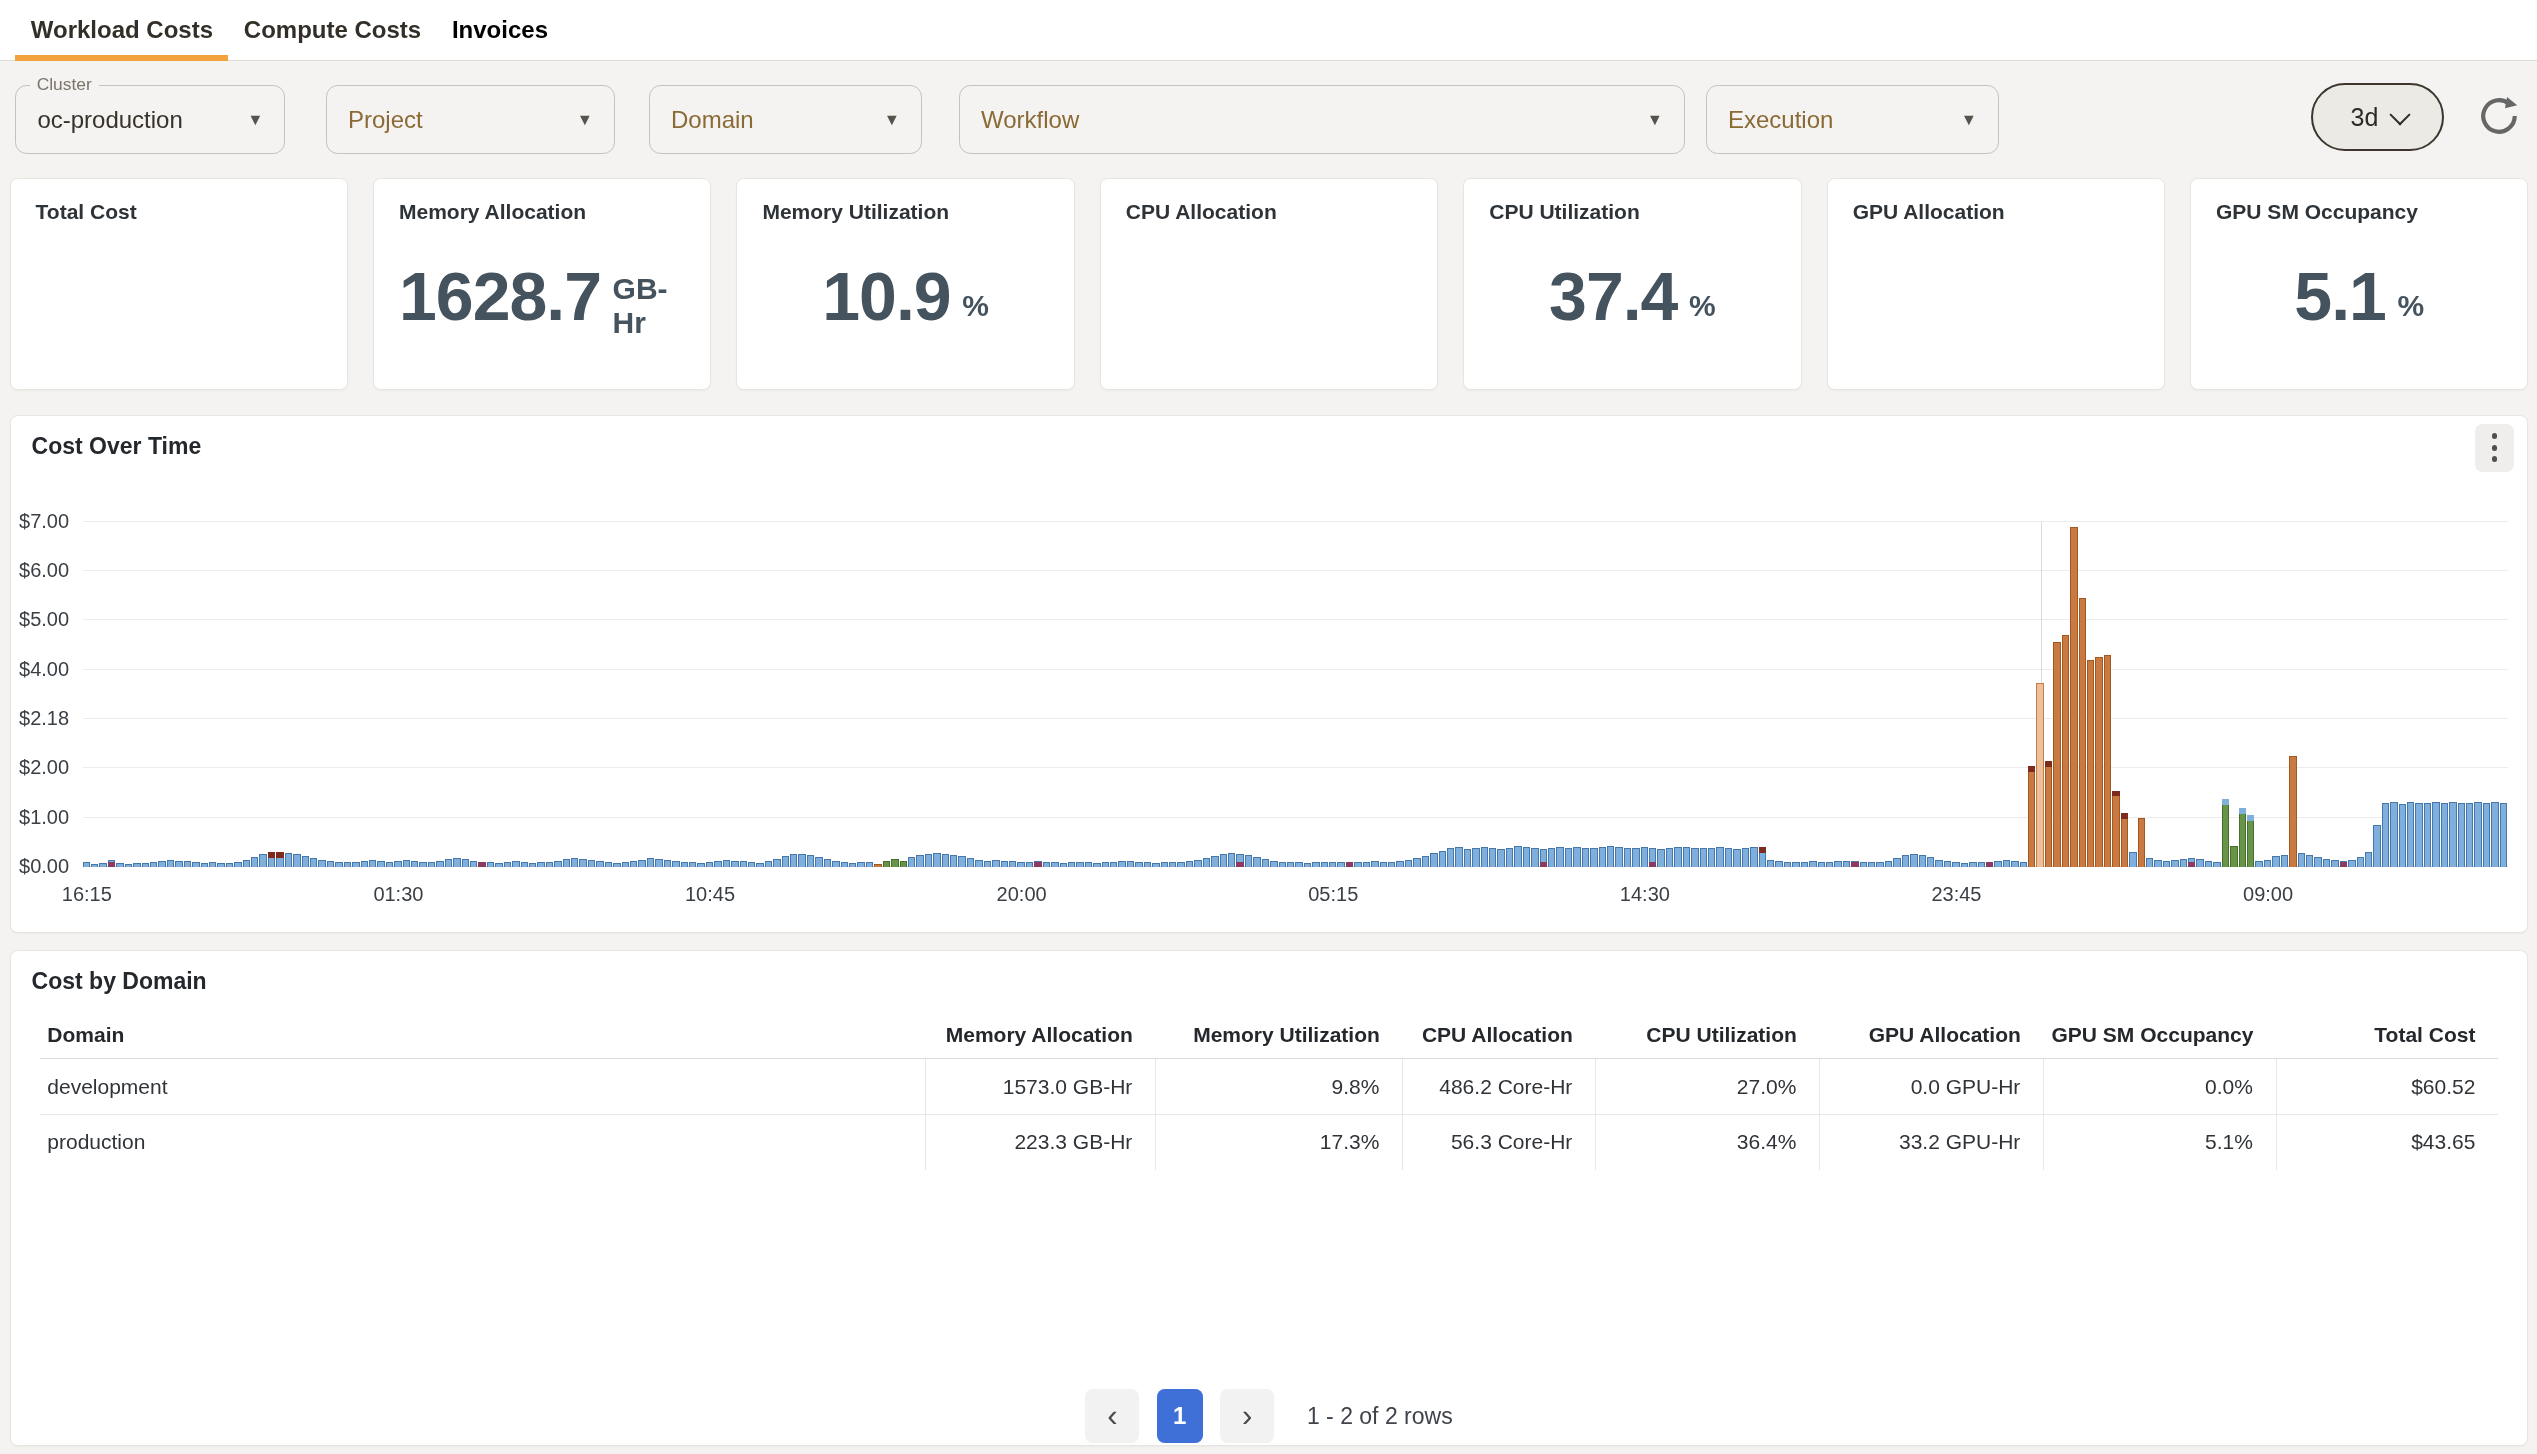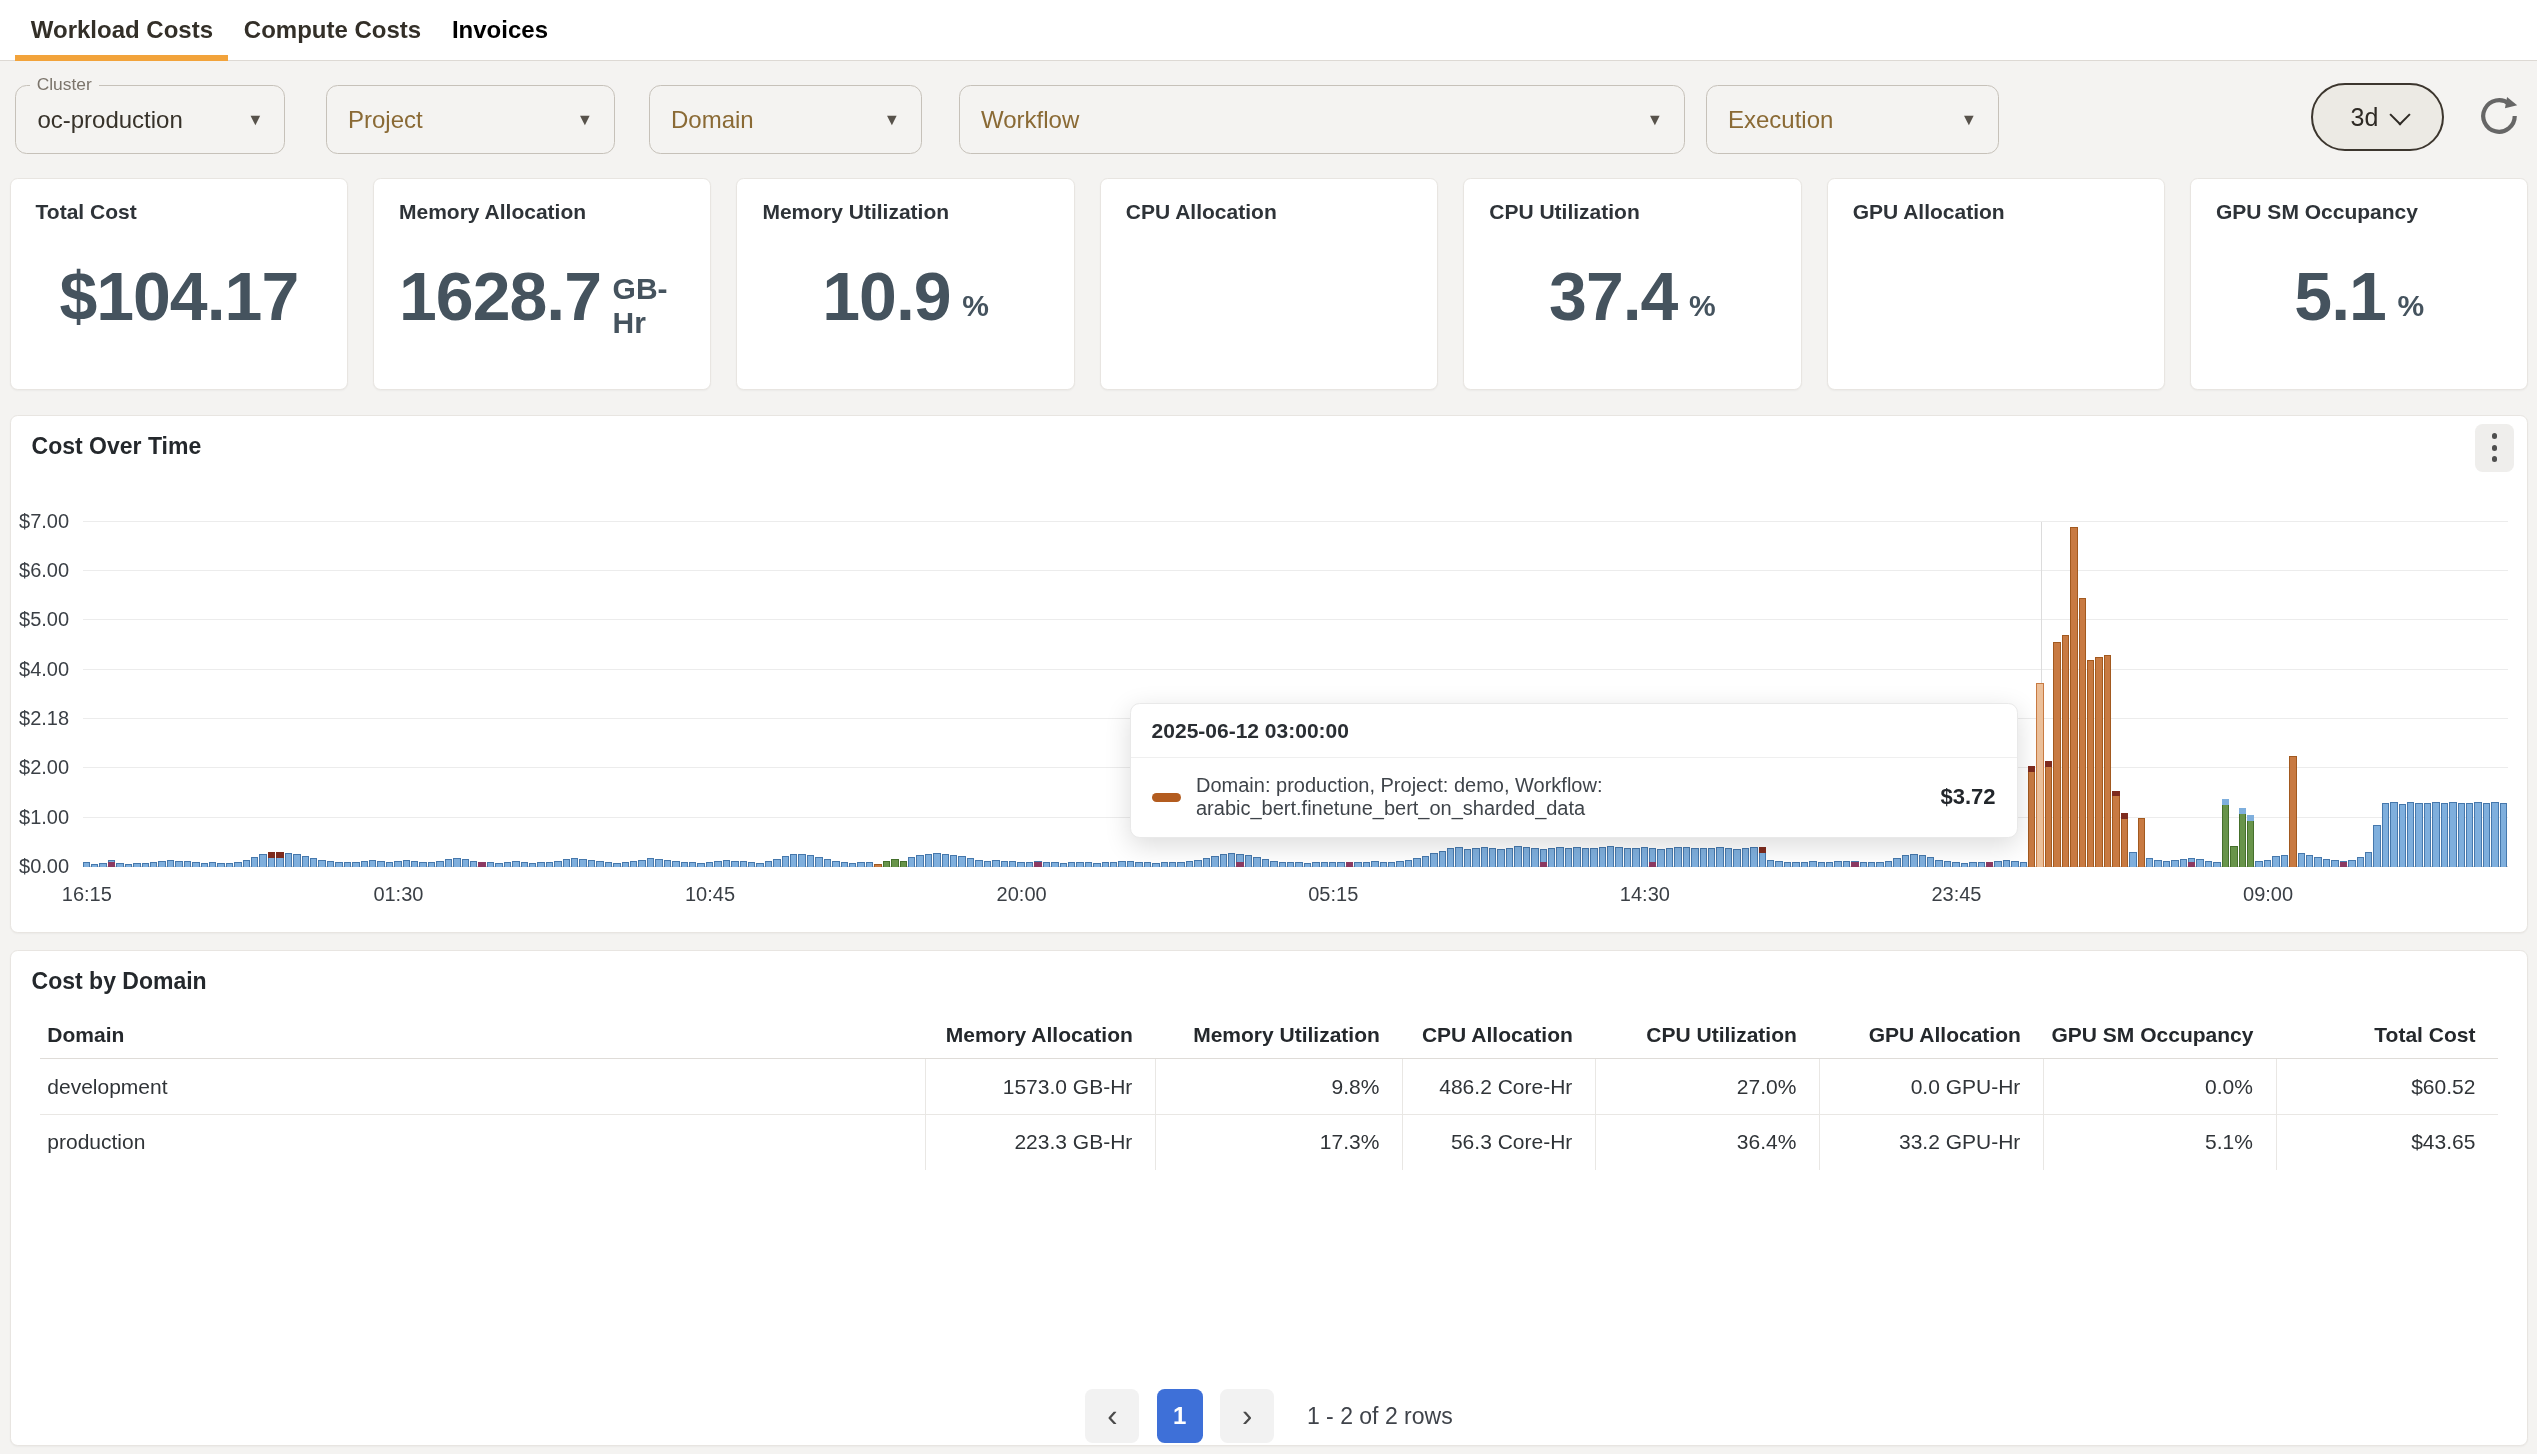--- a/index.html
+++ b/index.html
@@ -112,23 +112,20 @@
     <svg width="42" height="42" viewBox="0 0 24 24">
       <path d="M21 12a9 9 0 1 1-3.2-6.9" fill="none" stroke="#666" stroke-width="2.4"></path>
       <path d="M16.6 1.2 L22.4 5.9 L15.4 7.6 Z" fill="#666"></path>
     </svg>
   </div>
 </div>
 
 <div class="metrics">
     <div class="mcard">
       <div class="m-title">Total Cost</div>
-      <div class="m-valrow">
-        <span class="m-value">$104.17</span>
-      </div>
     </div>
     <div class="mcard">
       <div class="m-title">Memory Allocation</div>
       <div class="m-valrow">
         <span class="m-value">1628.7</span>
         <span class="m-unit">GB-Hr</span>
       </div>
     </div>
     <div class="mcard">
       <div class="m-title">Memory Utilization</div>
@@ -526,28 +523,20 @@
   <div class="xlabs">
       <div class="xlab" style="left: 0.173611%;">16:15</div>
       <div class="xlab" style="left: 13.0208%;">01:30</div>
       <div class="xlab" style="left: 25.8681%;">10:45</div>
       <div class="xlab" style="left: 38.7153%;">20:00</div>
       <div class="xlab" style="left: 51.5625%;">05:15</div>
       <div class="xlab" style="left: 64.4097%;">14:30</div>
       <div class="xlab" style="left: 77.2569%;">23:45</div>
       <div class="xlab" style="left: 90.1042%;">09:00</div>
     </div>
-  <div class="tooltip">
-    <div class="tt-head">2025-06-12 03:00:00</div>
-    <div class="tt-row">
-      <span class="tt-dash"></span>
-      <span class="tt-text">Domain: production, Project: demo, Workflow: arabic_bert.finetune_bert_on_sharded_data</span>
-      <span class="tt-val">$3.72</span>
-    </div>
-  </div>
 </div>
 
 <div class="table-card">
   <div class="t-title">Cost by Domain</div>
   <table class="costs">
     <colgroup>
       <col style="width:auto">
         <col style="width:230px">
         <col style="width:247px">
         <col style="width:193px">

